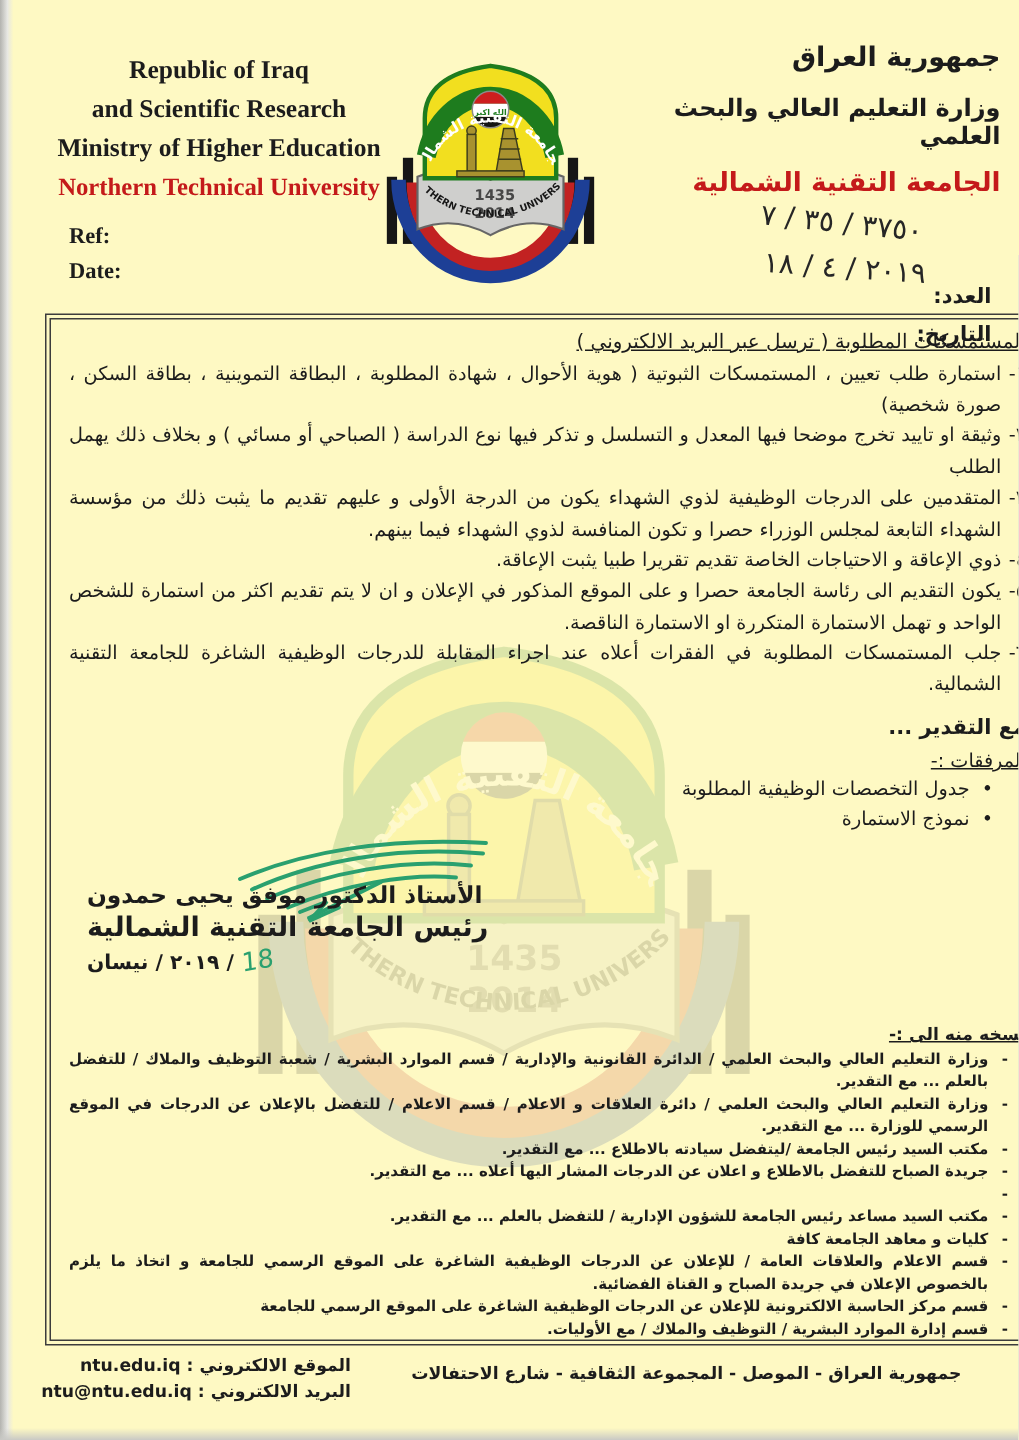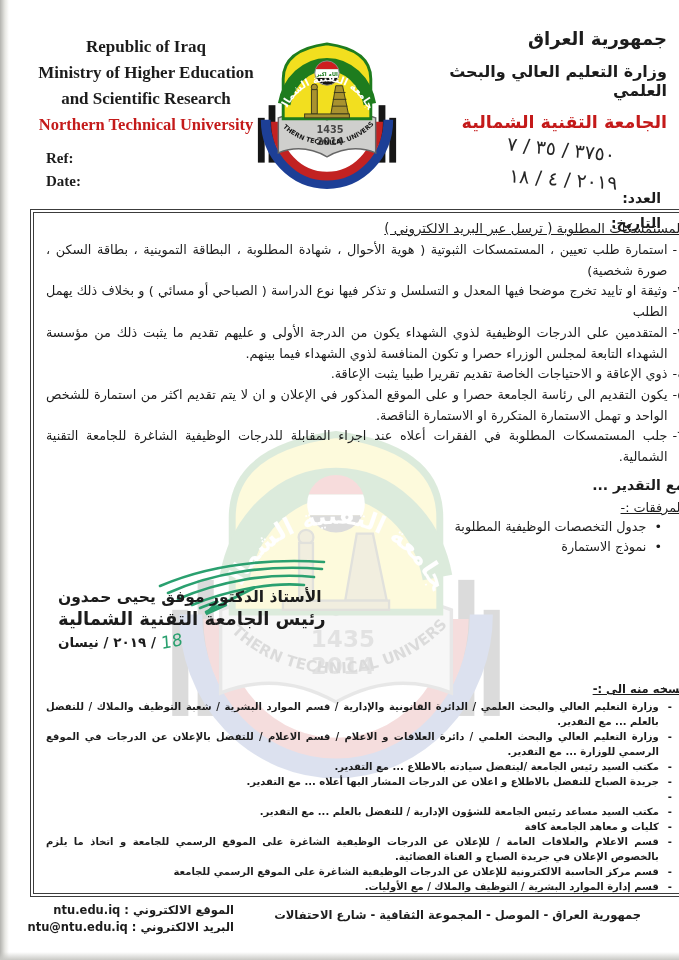--- a/index.html
+++ b/index.html
@@ -1,16 +1,16 @@
 <!DOCTYPE html>
 <html lang="ar"><head>
 <meta charset="utf-8">
 <style>
   html,body{margin:0;padding:0;background:#dddddb;}
-  .page{position:relative;width:679px;height:960px;margin:0 auto;background:#ffffff;
+  .page{position:relative;width:679px;height:960px;margin:0 auto;background:#fef9c3;
         font-family:"DejaVu Sans",sans-serif;color:#1c1c1c;overflow:hidden;}
   .scan-edge-l{position:absolute;left:0;top:0;width:9px;height:100%;
         background:linear-gradient(90deg,#b3b3af,#e7e7e3 55%,rgba(255,255,255,0));}
   .scan-edge-b{position:absolute;left:0;bottom:0;width:100%;height:8px;
         background:linear-gradient(0deg,#c9c9c5,rgba(255,255,255,0));}
 
   
   .hdr-en{position:absolute;left:28px;top:34px;width:236px;text-align:center;
           font-family:"Liberation Serif",serif;font-weight:bold;font-size:17px;line-height:26px;}
   .hdr-en .l4{color:#c41a1a;font-size:16.5px;}
@@ -56,22 +56,22 @@
             font-weight:bold;font-size:11.5px;line-height:17px;white-space:nowrap;}
 </style>
 </head>
 <body>
 
 <div class="page">
   <div class="scan-edge-l"></div>
 
   <div class="hdr-en">
     <div>Republic of Iraq</div>
+    <div>and Scientific Research</div>
     <div>Ministry of Higher Education</div>
-    <div>and Scientific Research</div>
     <div class="l4">Northern Technical University</div>
   </div>
   <div class="refdate">
     <div>Ref:</div>
     <div>Date:</div>
   </div>
 
   <div class="logo-box">
     <svg width="146" height="176" viewBox="0 0 150 180">
       <defs>

